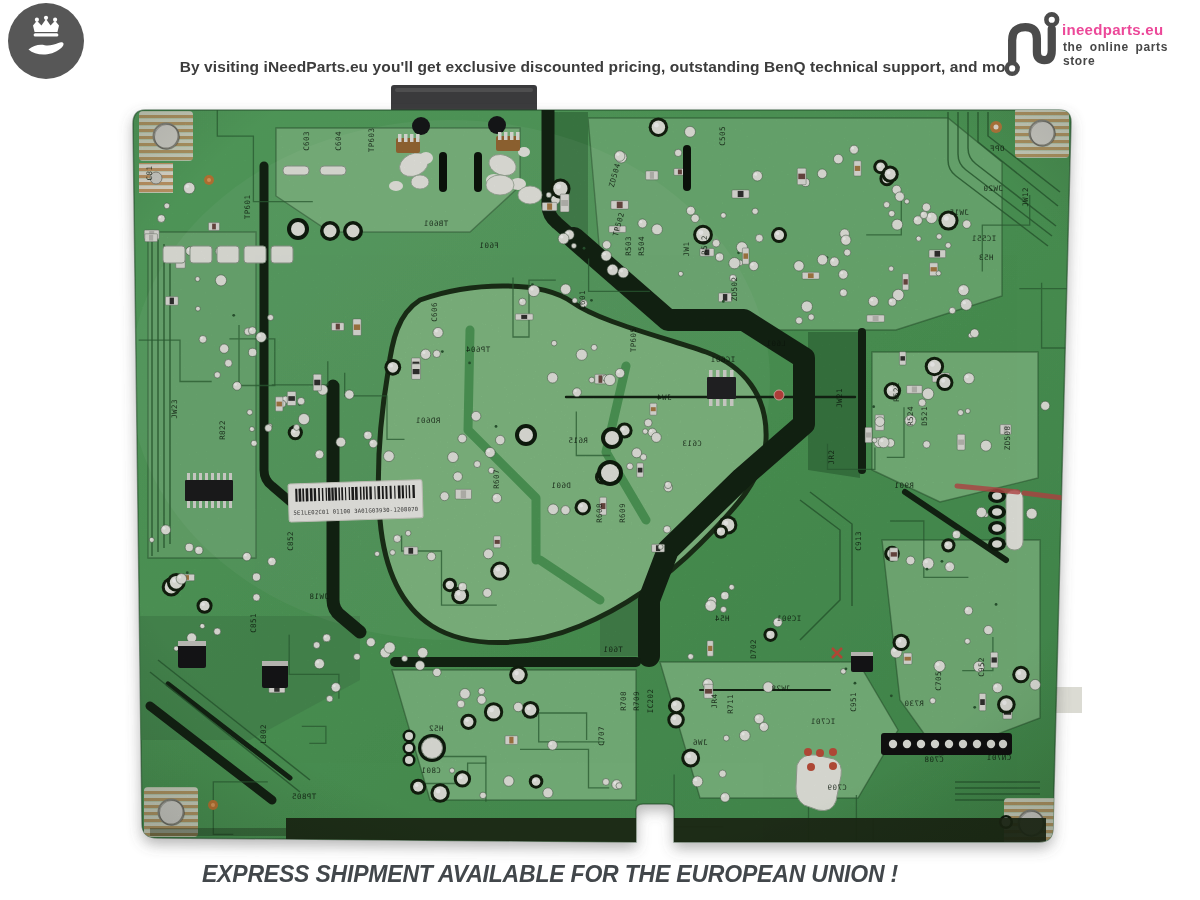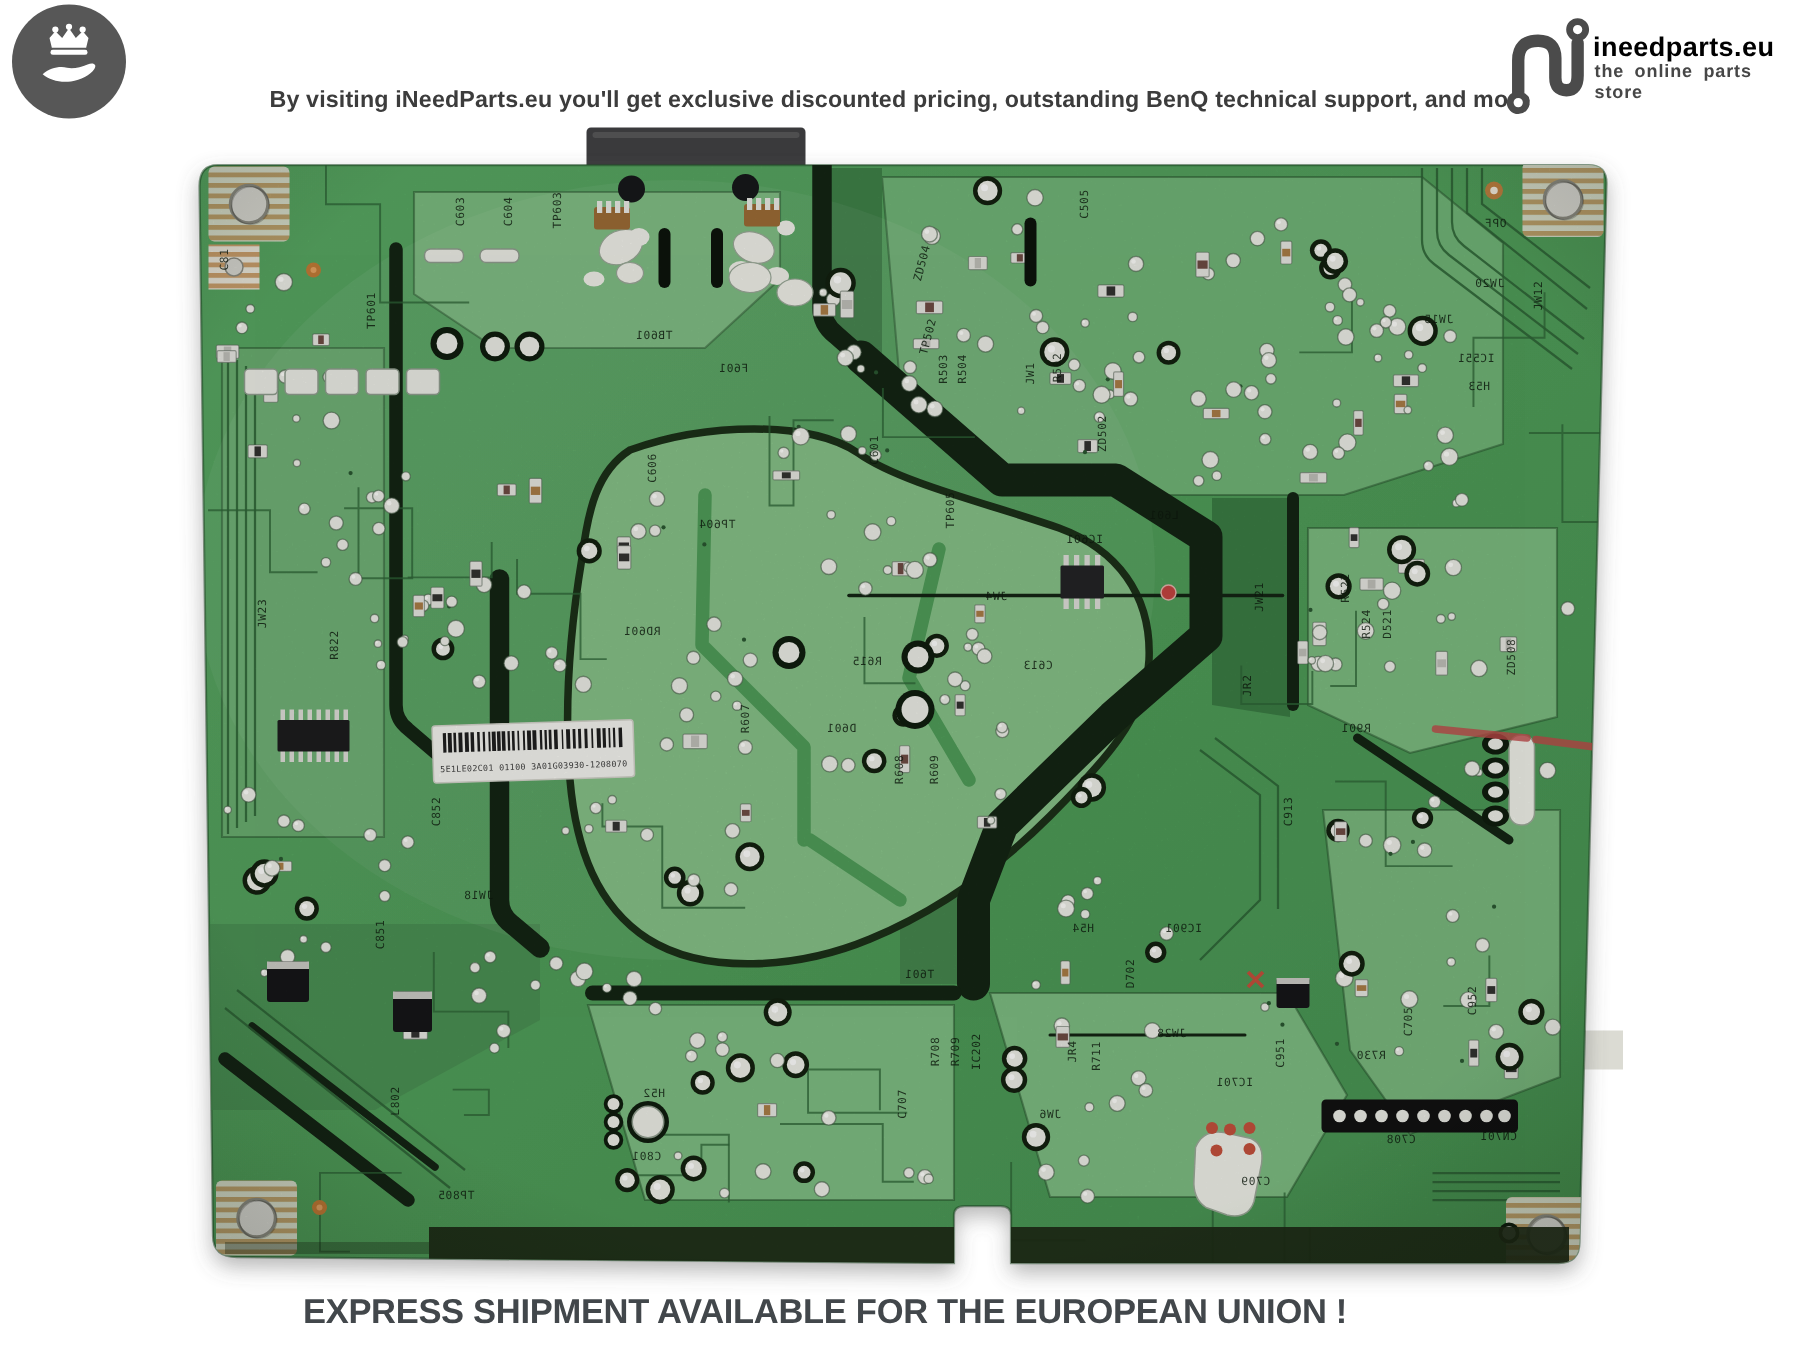--- a/index.html
+++ b/index.html
@@ -4,26 +4,26 @@
 <title>ineedparts.eu</title>
 <style>
   html,body{margin:0;padding:0;background:#ffffff;}
   body{width:1200px;height:900px;position:relative;overflow:hidden;
        font-family:"Liberation Sans",sans-serif;}
   .badge{position:absolute;left:8px;top:3px;width:76px;height:76px;border-radius:50%;
          background:#575757;display:flex;align-items:center;justify-content:center;}
   .tagline{position:absolute;top:58px;left:0;width:1200px;text-align:center;
            font-size:15.5px;font-weight:bold;color:#3c3c3c;letter-spacing:.1px;}
   .brand-mark{position:absolute;left:994px;top:2px;width:66px;height:80px;}
-  .brand-name{position:absolute;left:1062px;top:21px;font-size:18px;font-weight:bold;
-              color:#000000;letter-spacing:.3px;}
+  .brand-name{position:absolute;left:1062px;top:21px;font-size:15px;font-weight:bold;
+              color:#ec4899;letter-spacing:.3px;}
   .brand-sub{position:absolute;left:1063px;top:40px;font-size:12px;font-weight:bold;
              color:#474747;letter-spacing:.6px;word-spacing:3px;}
   .footer{position:absolute;top:861px;left:0;width:1100px;text-align:center;
-          font-size:23px;font-weight:bold;color:#42474b;letter-spacing:-.2px;}
+          font-size:23px;font-weight:bold;color:#42474b;letter-spacing:-.2px;font-style:italic;}
   #photo{position:absolute;left:0;top:0;}
   #silk text{font-family:"DejaVu Sans Mono",monospace;font-size:7.5px;fill:#0d190d;
              opacity:.82;letter-spacing:.4px;}
   .serial{font-family:"DejaVu Sans Mono",monospace;font-size:5.6px;fill:#3c3c3c;letter-spacing:.2px;}
 </style>
 </head>
 <body>
 
 <svg id="photo" width="1200" height="900" viewBox="0 0 1200 900">
   <defs>

